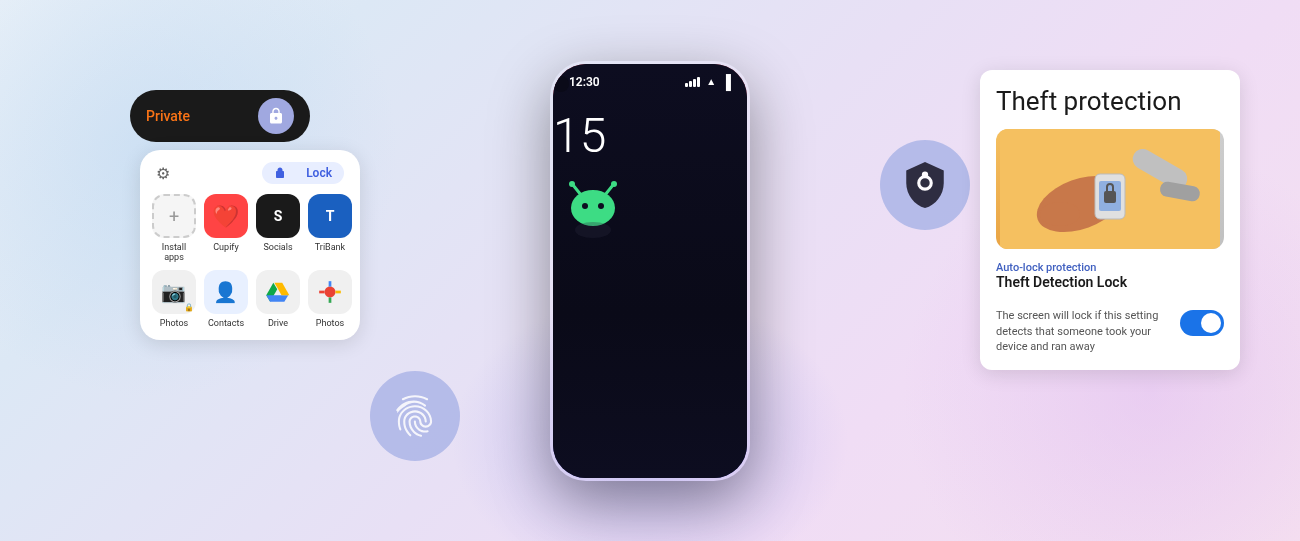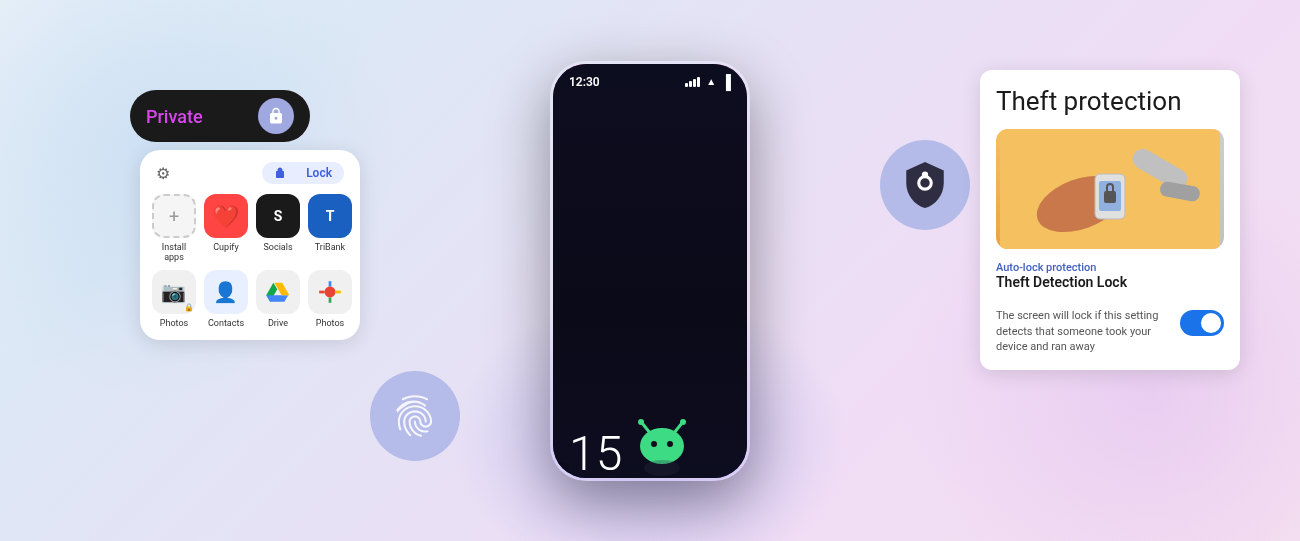--- a/index.html
+++ b/index.html
@@ -44,22 +44,22 @@
       z-index: -1;
     }
 
     .phone-inner {
       width: 100%;
       height: 100%;
       background: linear-gradient(180deg, #0d0d20 0%, #0a0a18 60%, #0d0d20 100%);
       border-radius: 34px;
       position: relative;
       display: flex;
-      flex-direction: row;
-      align-items: flex-end;
+      flex-direction: column;
+      align-items: flex-start;
     }
 
     .phone-notch {
       width: 16px;
       height: 16px;
       background: #0a0a18;
       border-radius: 50%;
       margin-top: 12px;
       position: relative;
       z-index: 10;
@@ -132,22 +132,22 @@
       border-radius: 30px;
       padding: 8px 16px 8px 16px;
       display: flex;
       align-items: center;
       gap: 10px;
       width: 180px;
       margin-bottom: 8px;
     }
 
     .private-text {
-      color: #d946ef;
-      font-size: 18px;
+      color: #f97316;
+      font-size: 14px;
       font-weight: 500;
     }
 
     .lock-toggle-icon {
       width: 36px;
       height: 36px;
       background: #a0a8e0;
       border-radius: 50%;
       display: flex;
       align-items: center;

